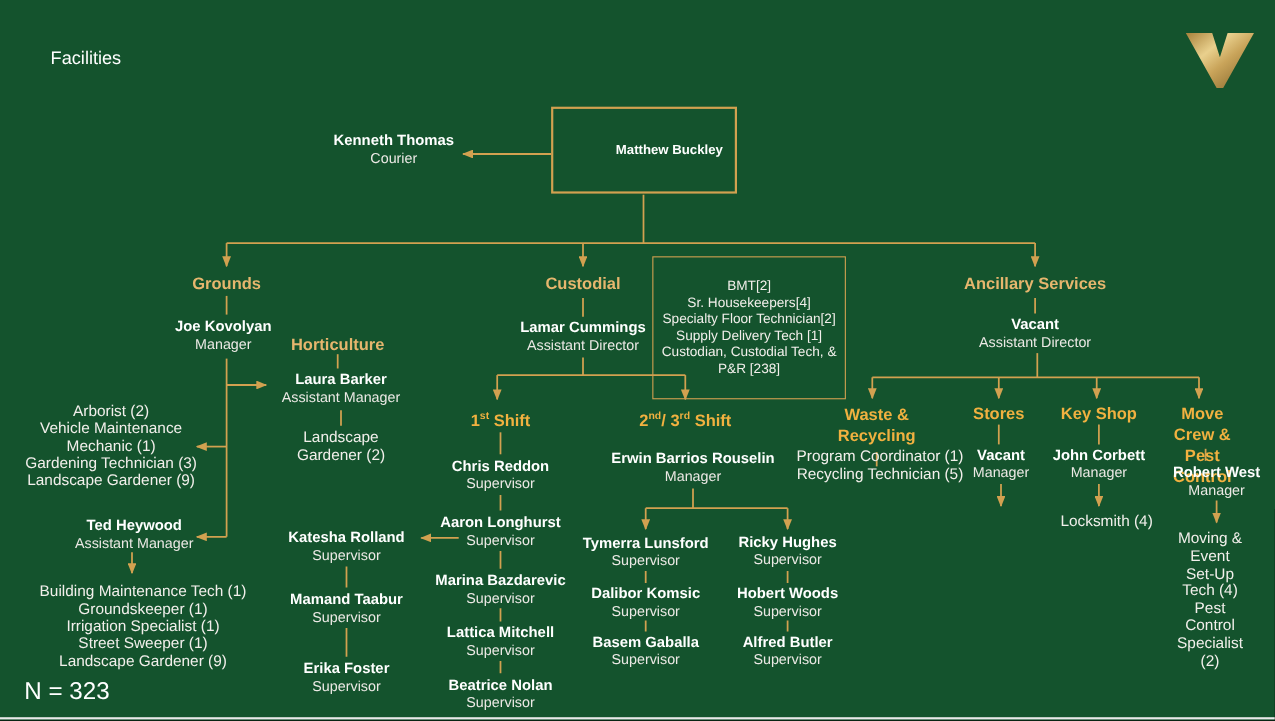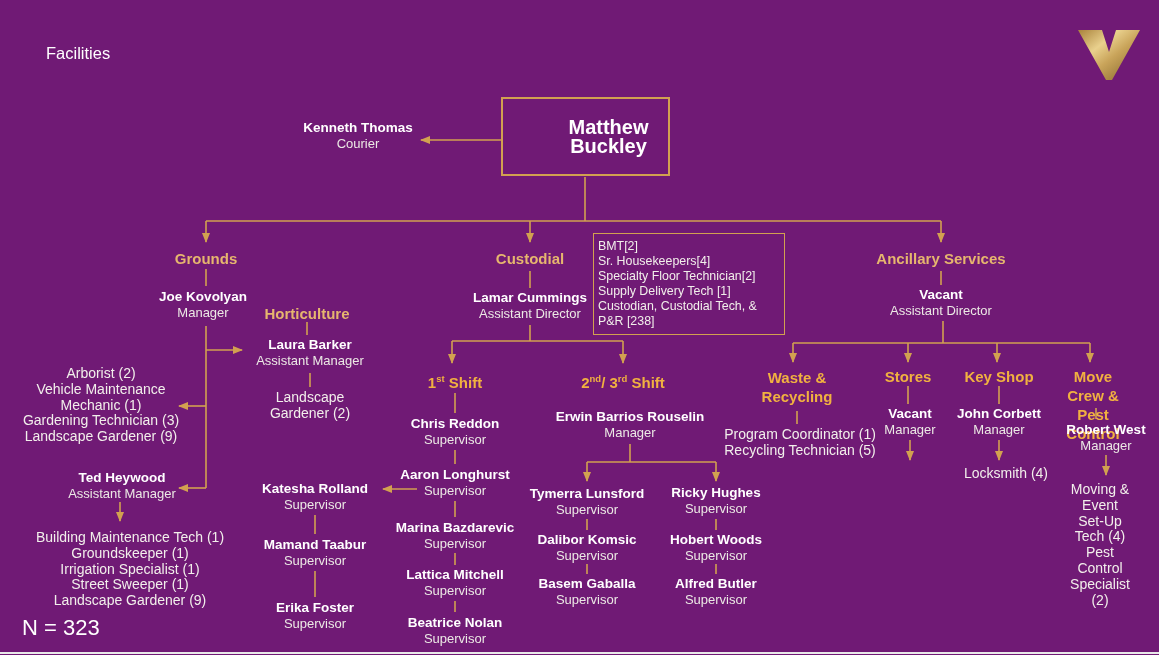--- a/index.html
+++ b/index.html
@@ -1,43 +1,43 @@
 <!DOCTYPE html>
 <html><head>
 <meta charset="utf-8">
 <style>
   html,body{margin:0;padding:0;background:#000;}
   .stage{
     position:relative;width:1159px;height:655px;overflow:hidden;
-    background:#701a75;
+    background:#14532d;
     font-family:"Liberation Sans",sans-serif;
     -webkit-font-smoothing:antialiased;
   }
   .wires{position:absolute;left:0;top:0;}
   .node{position:absolute;transform:translateX(-50%);text-align:center;white-space:nowrap;}
   .name{font-weight:700;font-size:13.5px;line-height:16px;color:#ffffff;}
   .role{font-size:13px;line-height:16px;color:#ece9e5;}
   .list{font-size:14px;line-height:15.8px;color:#f2efeb;white-space:pre-line;}
   .gold1{color:#e6b66e;font-weight:700;font-size:15px;line-height:19px;}
   .gold2{color:#f1b140;font-weight:700;font-size:15px;line-height:19px;white-space:pre-line;}
   .gold2 sup,.gold2 .supx{font-size:9.5px;vertical-align:6px;}
   .dept{position:absolute;left:46px;top:44px;font-size:16.5px;color:#ffffff;}
   .main-title{position:absolute;left:46px;top:66px;font-size:19px;font-weight:700;color:#ffffff;}
   .dir-box{
     position:absolute;left:501px;top:97px;width:169px;height:79px;
     border:2px solid #d2a150;box-sizing:border-box;
     display:flex;flex-direction:column;justify-content:center;align-items:center;
     padding:2px 10px;text-align:center;
   }
-  .dir-box .name{font-size:20px;line-height:19px;margin-left:46px;}
+  .dir-box .name{font-size:12px;line-height:19px;margin-left:46px;}
   .dir-box .role{font-size:14px;line-height:17px;white-space:normal;}
   .pool-box{
-    position:absolute;left:593px;top:233px;width:192px;min-height:88px;
+    position:absolute;left:593px;top:233px;width:176px;min-height:88px;
     border:1px solid #d2a150;box-sizing:border-box;
-    padding:5px 4px;text-align:left;
+    padding:19px 4px;text-align:center;
   }
   .pool-box .list{font-size:12.4px;line-height:15px;}
   .headcount{position:absolute;left:22px;top:615px;font-size:22px;color:#ffffff;}
   .logo{position:absolute;left:1078px;top:30px;}
   .bottom-rule{position:absolute;left:0;top:652px;width:1159px;height:2px;background:#e9e9e9;}
 </style>
 </head>
 <body>
 
 <div class="stage">
@@ -231,21 +231,21 @@
     <div class="role">Supervisor</div>
   </div>
 
   <div class="node" style="left:941px;top:287px">
     <div class="name">Vacant</div>
     <div class="role">Assistant Director</div>
   </div>
 
   <div class="node gold2" style="left:797px;top:368px">Waste &amp;
 Recycling</div>
-  <div class="node list" style="left:800px;top:427px">Program Coordinator (1)
+  <div class="node list" style="left:800px;top:407px">Program Coordinator (1)
 Recycling Technician (5)</div>
 
   <div class="node gold2" style="left:908px;top:367px">Stores</div>
   <div class="node" style="left:910px;top:406px">
     <div class="name">Vacant</div>
     <div class="role">Manager</div>
   </div>
 
   <div class="node gold2" style="left:999px;top:367px">Key Shop</div>
   <div class="node" style="left:999px;top:406px">

